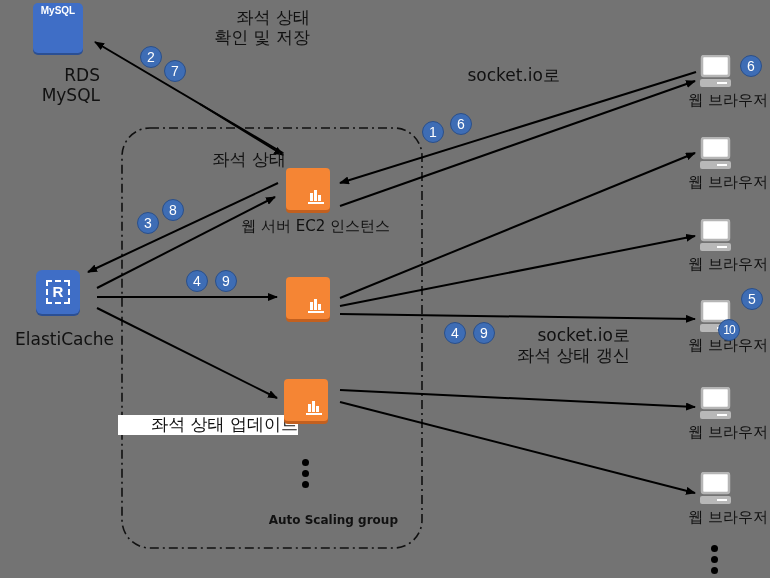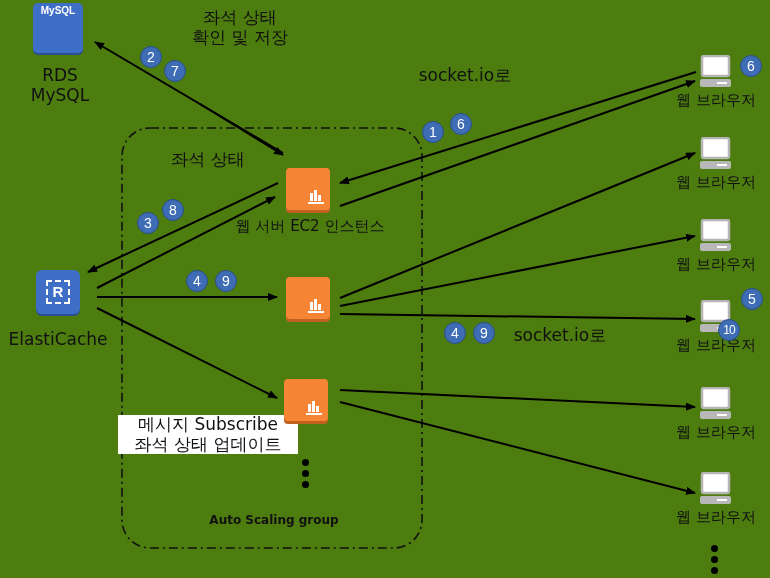--- a/index.html
+++ b/index.html
@@ -1,19 +1,19 @@
 <!DOCTYPE html>
 <html><head>
 <meta charset="utf-8">
 <style>
   html, body { margin:0; padding:0; background:#ffffff; }
-  #stage { position:relative; width:770px; height:578px; overflow:hidden; background:#4d7c0f;
+  #stage { position:relative; width:770px; height:578px; overflow:hidden; background:#737373;
     font-family: "DejaVu Sans", "Liberation Sans", sans-serif; color:#111; }
   svg#lines { position:absolute; left:0; top:0; }
-  .lbl { position:absolute; text-align:center; white-space:nowrap; line-height:1.15; }
+  .lbl { position:absolute; text-align:right; white-space:nowrap; line-height:1.15; }
   .big { font-size:17px; }
   .small { font-size:15px; }
   .badge { position:absolute; width:20px; height:20px; border-radius:50%; background:#3e6db5;
     border:1.5px solid #2a4f8a; color:#fff; font-size:14px; line-height:20px; text-align:center;
     font-family:"Liberation Sans", sans-serif; box-sizing:content-box; }
   .badge.two { font-size:12px; letter-spacing:-1px; }
   .mysql { position:absolute; left:33px; top:3px; width:50px; height:50px; background:#3f6ec6;
     border-radius:5px; box-shadow:0 2px 0 #2b4f93; }
   .mysql span { position:absolute; top:2px; left:0; width:100%; text-align:center; color:#fff;
     font:bold 10px "Liberation Sans", sans-serif; }
@@ -86,23 +86,23 @@
     <div>확인 및 저장</div>
   </div>
   <div class="lbl big" style="left:130px;top:150px;width:156px;">
     <div>좌석 상태</div>
   </div>
   <div class="lbl big" style="left:370px;top:66px;width:190px;">
     <div>socket.io로</div>
   </div>
   <div class="lbl big" style="left:490px;top:326px;width:140px;">
     <div>socket.io로</div>
+    <div>좌석 상태 갱신</div>
   </div>
   <div class="lbl big" style="left:118px;top:415px;width:180px;background:#fff;">
-    <div>메시지 Subscribe</div>
     <div>좌석 상태 업데이트</div>
   </div>
 
   <div class="ec2" style="left:286px;top:168px;">
     <svg width="16" height="14">
         <rect x="2" y="3" width="3" height="8" fill="#fff"></rect>
         <rect x="6" y="0" width="3" height="11" fill="#fff"></rect>
         <rect x="10" y="5" width="3" height="6" fill="#fff"></rect>
         <rect x="0" y="12" width="16" height="2" fill="#fff"></rect>
       </svg>

